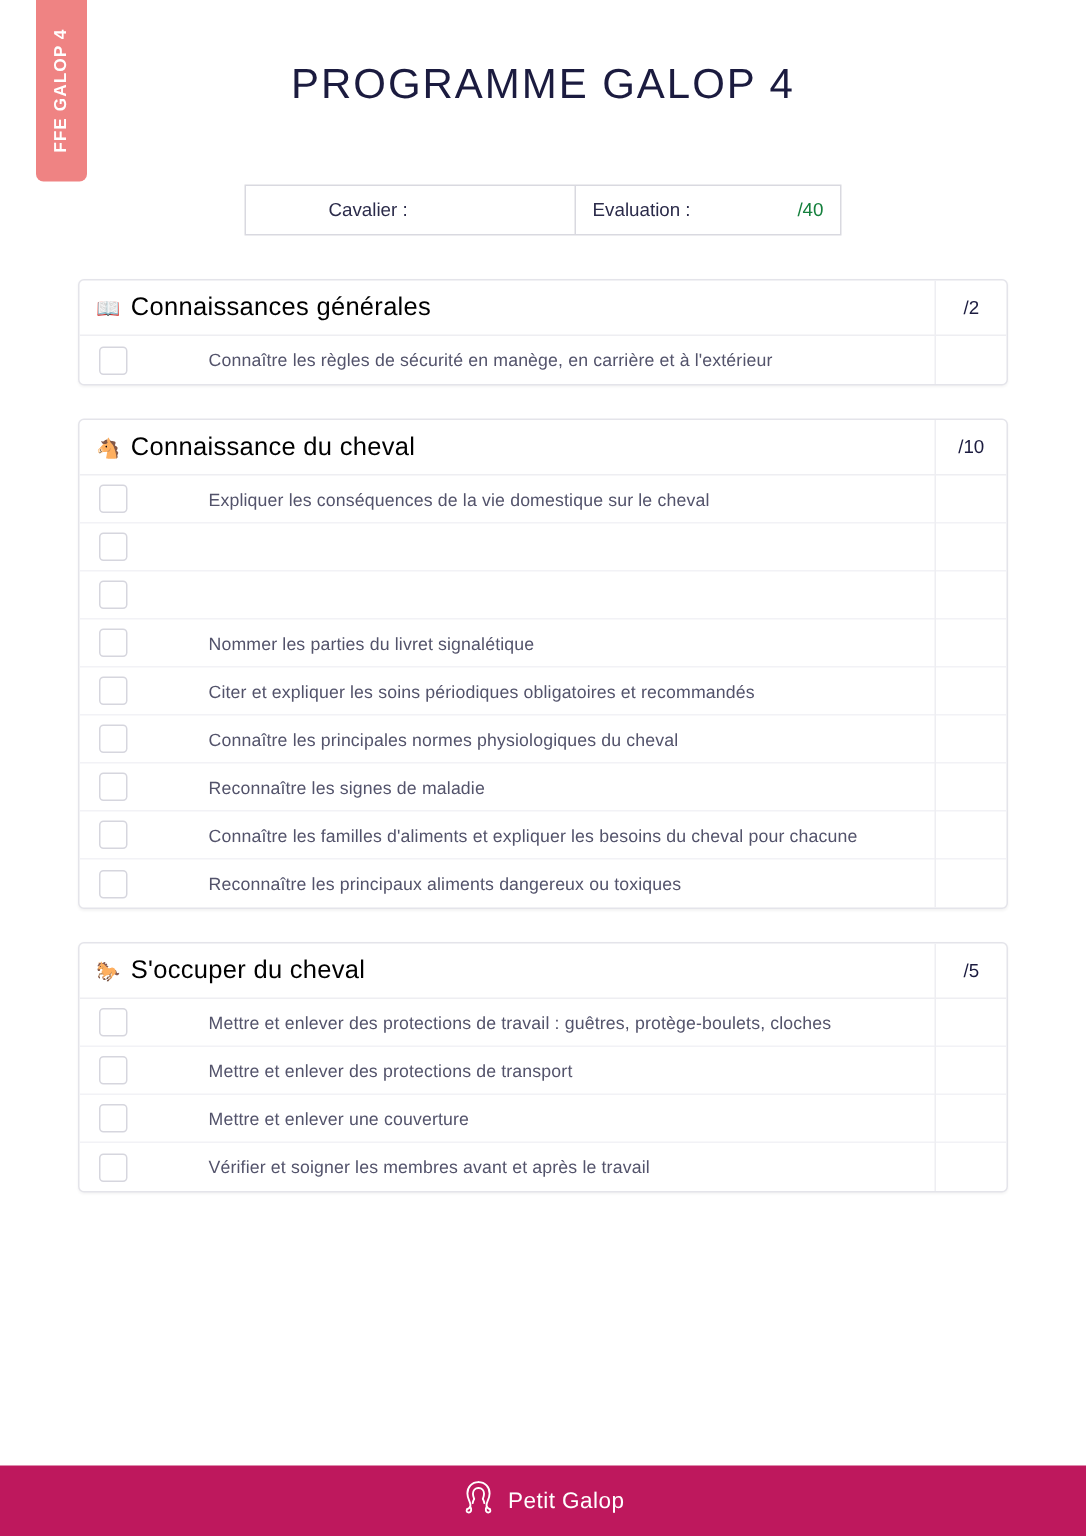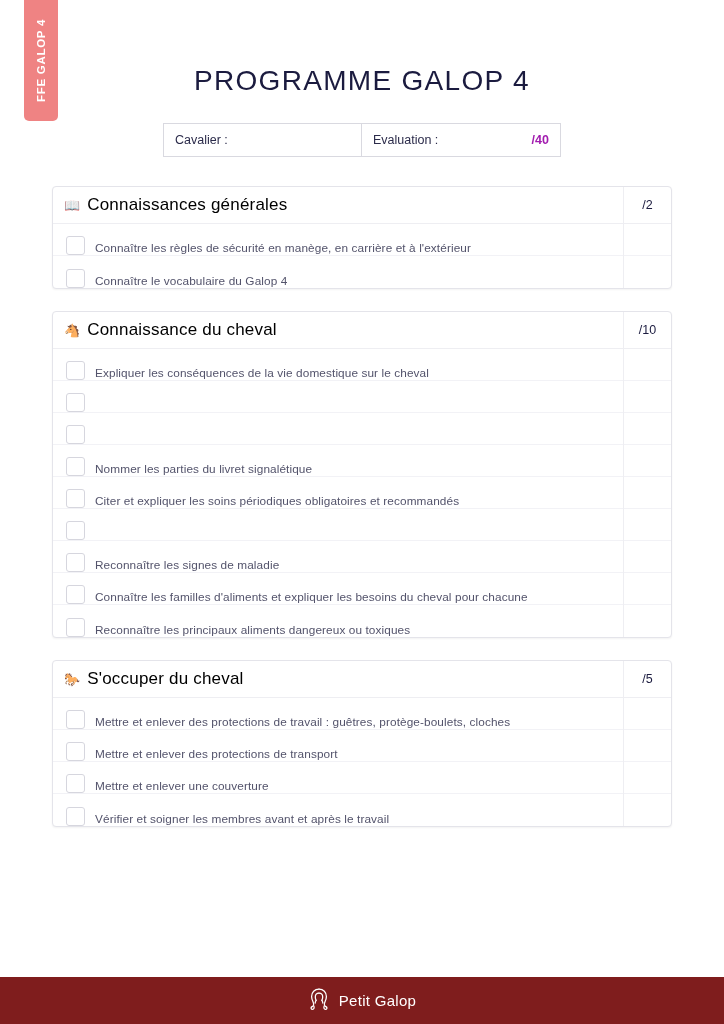--- a/index.html
+++ b/index.html
@@ -47,50 +47,50 @@
   .page-title {
     position: absolute;
     top: 40px;
     left: 0;
     width: 724px;
     text-align: center;
     font-size: 28px;
     letter-spacing: 1.3px;
     font-weight: normal;
     color: #1b1b3f;
-    margin-top: 25px;
   }
 
   
   .info-box {
     position: absolute;
     top: 123px;
     left: 163px;
     width: 398px;
     height: 34px;
     display: flex;
     border: 1px solid #d9d9e0;
     background: #fff;
+    padding-left: 44px;
   }
   .info-cell {
     display: flex;
     align-items: center;
     padding: 0 11px;
     font-size: 12.5px;
     color: #2b2b4a;
   }
   .info-cell.cavalier {
     width: 199px;
     border-right: 1px solid #d9d9e0;
   }
   .info-cell.evaluation {
     width: 199px;
     justify-content: space-between;
   }
-  .info-cell .score { color: #a21caf; font-weight: bold; }
+  .info-cell .score { color: #15803d; }
 
   
   .sections {
     position: absolute;
     top: 186px;
     left: 52px;
     width: 620px;
   }
 
   .section-card {
@@ -136,24 +136,25 @@
     position: absolute;
     right: 0;
     width: 47px;
     text-align: center;
     font-size: 12.5px;
     color: #1b1b3f;
   }
 
   .item-row {
     display: flex;
-    align-items: flex-end;
+    align-items: center;
     height: 32px;
     border-bottom: 1px solid #f2f2f6;
     position: relative;
+    gap: 44px;
   }
   .item-row:last-child { border-bottom: none; }
 
   .item-row .cb {
     width: 19px;
     height: 19px;
     border: 1px solid #d6d6de;
     border-radius: 3px;
     background: #fff;
     margin-left: 13px;
@@ -166,21 +167,21 @@
     letter-spacing: 0.1px;
   }
 
   
   .footer {
     position: absolute;
     left: 0;
     bottom: 0;
     width: 724px;
     height: 47px;
-    background: #7f1d1d;
+    background: #be185d;
     display: flex;
     align-items: center;
     justify-content: center;
     gap: 9px;
   }
   .footer .brand-text {
     color: #ffffff;
     font-size: 15px;
     letter-spacing: 0.3px;
   }
@@ -209,24 +210,20 @@
     <div class="section-card">
       <div class="section-head">
         <span class="sec-icon">📖</span>
         <span class="sec-title">Connaissances générales</span>
         <span class="sec-score">/2</span>
       </div>
       <div class="item-row">
         <span class="cb"></span>
         <span class="item-label">Connaître les règles de sécurité en manège, en carrière et à l'extérieur</span>
       </div>
-      <div class="item-row">
-        <span class="cb"></span>
-        <span class="item-label">Connaître le vocabulaire du Galop 4</span>
-      </div>
     </div>
     <div class="section-card">
       <div class="section-head">
         <span class="sec-icon">🐴</span>
         <span class="sec-title">Connaissance du cheval</span>
         <span class="sec-score">/10</span>
       </div>
       <div class="item-row">
         <span class="cb"></span>
         <span class="item-label">Expliquer les conséquences de la vie domestique sur le cheval</span>
@@ -240,20 +237,21 @@
       <div class="item-row">
         <span class="cb"></span>
         <span class="item-label">Nommer les parties du livret signalétique</span>
       </div>
       <div class="item-row">
         <span class="cb"></span>
         <span class="item-label">Citer et expliquer les soins périodiques obligatoires et recommandés</span>
       </div>
       <div class="item-row">
         <span class="cb"></span>
+        <span class="item-label">Connaître les principales normes physiologiques du cheval</span>
       </div>
       <div class="item-row">
         <span class="cb"></span>
         <span class="item-label">Reconnaître les signes de maladie</span>
       </div>
       <div class="item-row">
         <span class="cb"></span>
         <span class="item-label">Connaître les familles d'aliments et expliquer les besoins du cheval pour chacune</span>
       </div>
       <div class="item-row">

